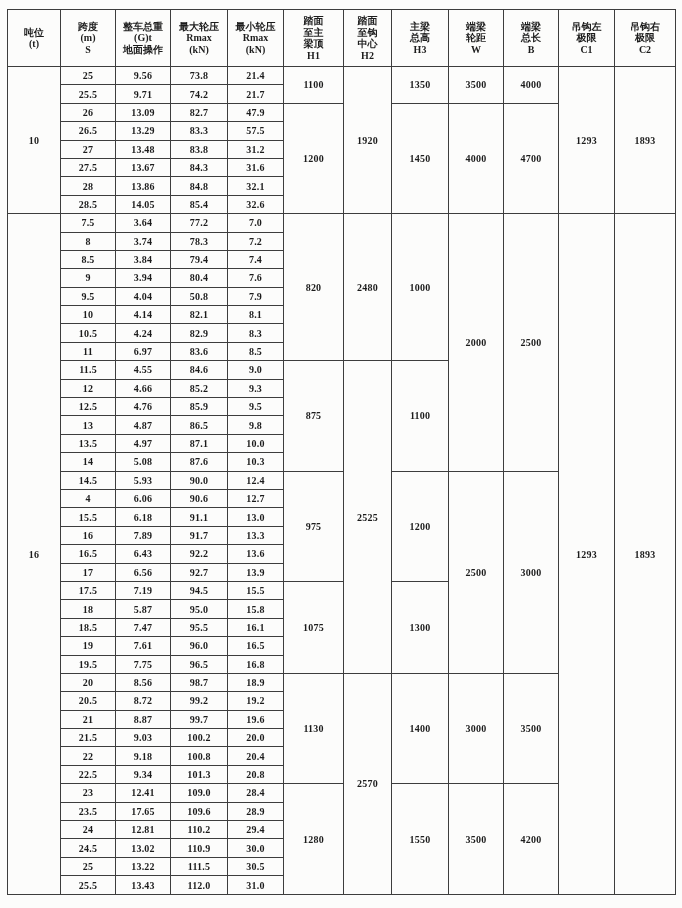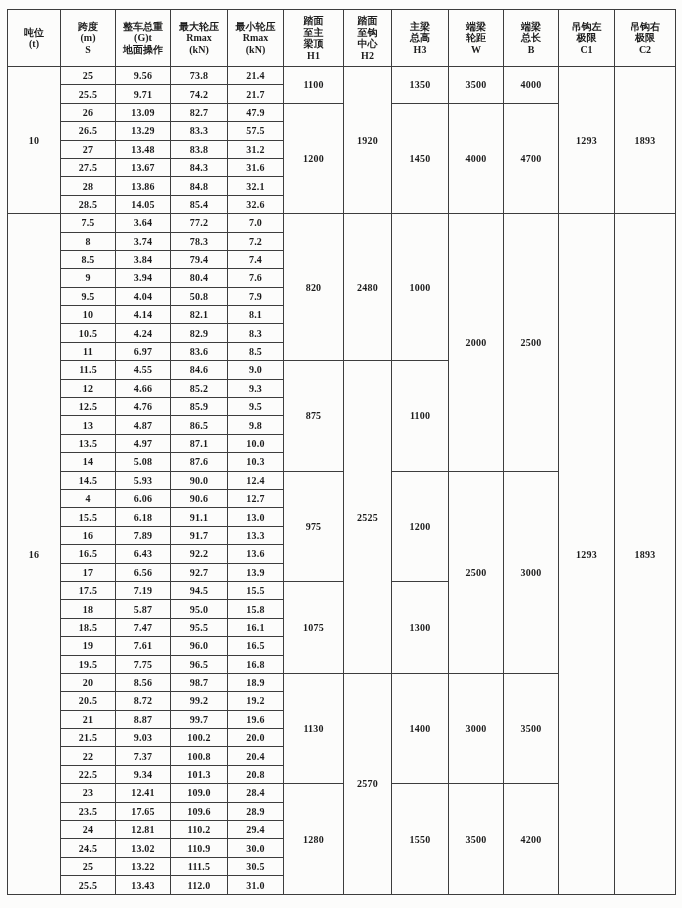--- a/index.html
+++ b/index.html
@@ -386,21 +386,21 @@
           <td>19.6</td>
         </tr>
         <tr>
           <td>21.5</td>
           <td>9.03</td>
           <td>100.2</td>
           <td>20.0</td>
         </tr>
         <tr>
           <td>22</td>
-          <td>7.37</td>
+          <td>9.18</td>
           <td>100.8</td>
           <td>20.4</td>
         </tr>
         <tr>
           <td>22.5</td>
           <td>9.34</td>
           <td>101.3</td>
           <td>20.8</td>
         </tr>
         <tr>

